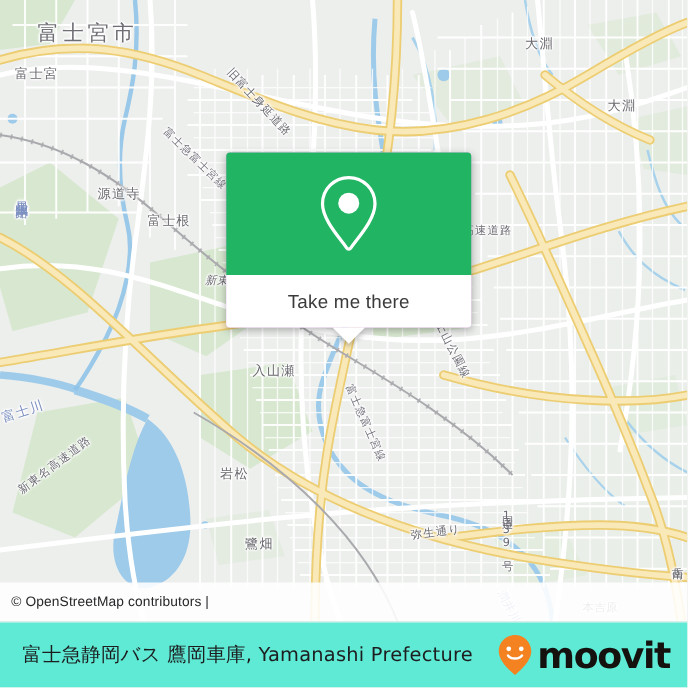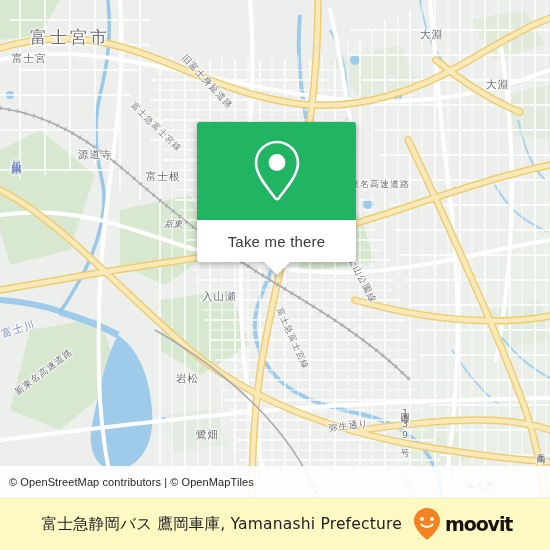--- a/index.html
+++ b/index.html
@@ -35,21 +35,21 @@
   .mlabel.city{font-size:17px;letter-spacing:3px;color:#6e6e74;}
   .mlabel.place{font-size:10.5px;letter-spacing:1px;}
   .mlabel.small{font-size:9px;letter-spacing:.5px;}
   .mlabel.water{color:#7b8fc0;}
   .mlabel.rail{color:#70707a;font-size:8.5px;letter-spacing:1px;}
   .mlabel.road{color:#6a6a72;font-size:9px;letter-spacing:1px;}
   .mlabel.vert{writing-mode:vertical-rl;text-orientation:upright;letter-spacing:1px;}
 
   
   .card{
-    position:absolute;left:197px;top:122px;width:159px;
+    position:absolute;left:181px;top:122px;width:196px;
     border-radius:3px;
     box-shadow:0 2px 7px rgba(0,0,0,.30);
     background:#f0abfc;
   }
   .card-head{
     background:#21b462;height:98px;border-radius:3px 3px 0 0;
     display:flex;align-items:center;justify-content:center;
   }
   .card-foot{
     height:42px;background:#fff;border-radius:0 0 3px 3px;
@@ -72,33 +72,33 @@
     background:rgba(255,255,255,.88);
     display:flex;align-items:center;
     box-sizing:border-box;padding-left:9px;
     font-size:11px;color:#27272b;letter-spacing:.1px;
   }
   .attrib .sep{margin:0 3px;color:#27272b;}
 
   
   .footer{
     position:absolute;left:0;top:497px;width:550px;height:53px;
-    background:#fef9c3;
-    display:flex;align-items:center;justify-content:center;
+    background:#5eead4;
+    display:flex;align-items:center;justify-content:space-between;
     box-sizing:border-box;padding:0 14px 0 18px;
     border-top:1px solid #f0f0f0;
     gap:10px;
   }
   .footer-title{
     font-size:15.5px;color:#1d1d1f;letter-spacing:.2px;
     font-family:"DejaVu Sans","Liberation Sans",sans-serif;
   }
   .brand{display:flex;align-items:center;gap:3px;}
   .brand-word{
-    font-size:19px;font-weight:bold;color:#14110f;letter-spacing:-1.1px;
+    font-size:29px;font-weight:bold;color:#14110f;letter-spacing:-1.1px;
     font-family:"DejaVu Sans","Liberation Sans",sans-serif;
   }
 </style>
 </head>
 <body>
 
 <div id="page">
 
   <div class="map">
     <div class="map-base"></div>
@@ -188,24 +188,24 @@
       <g stroke="#aaaaae" stroke-width="1.6" fill="none">
         <path d="M0 108 C50 115 90 140 130 175 C175 214 220 250 270 280 C320 310 370 340 410 380"></path>
         <path d="M155 330 C190 350 225 375 255 405 C285 435 305 465 318 497"></path>
       </g>
       <g stroke="#aaaaae" stroke-width="4" stroke-dasharray="1.5 7" fill="none" opacity=".85">
         <path d="M0 108 C50 115 90 140 130 175 C175 214 220 250 270 280 C320 310 370 340 410 380"></path>
       </g>
     </svg>
 
     <div>
-      <div class="mlabel city" style="left:30px;top:26px;">富士宮市</div>
+      <div class="mlabel city" style="left:30px;top:15px;">富士宮市</div>
       <div class="mlabel place" style="left:12px;top:52px;">富士宮</div>
       <div class="mlabel place" style="left:78px;top:100px;margin-top:48px;">源道寺</div>
-      <div class="mlabel place" style="left:146px;top:170px;">富士根</div>
+      <div class="mlabel place" style="left:118px;top:170px;">富士根</div>
       <div class="mlabel place" style="left:420px;top:28px;">大淵</div>
       <div class="mlabel place" style="left:486px;top:78px;">大淵</div>
       <div class="mlabel place" style="left:202px;top:290px;">入山瀬</div>
       <div class="mlabel place" style="left:176px;top:372px;">岩松</div>
       <div class="mlabel place" style="left:196px;top:428px;">鷺畑</div>
       <div class="mlabel small" style="left:466px;top:480px;">本吉原</div>
       <div class="mlabel small vert" style="left:534px;top:446px;">岳南</div>
 
       <div class="mlabel place water vert" style="left:10px;top:152px;">星山放水路</div>
       <div class="mlabel place water" style="left:0px;top:328px;transform:rotate(-18deg);transform-origin:left top;">富士川</div>
@@ -230,21 +230,20 @@
           <circle cx="29" cy="24.5" r="8.4" fill="#ffffff"></circle>
         </svg>
       </div>
       <div class="card-foot">Take me there</div>
       <div class="card-tail"></div>
     </div>
 
     <div class="attrib">
       <span>© OpenStreetMap contributors</span>
       <span class="sep">|</span>
-      <span>© OpenMapTiles</span>
     </div>
   </div>
 
   <div class="footer">
     <div class="footer-title">富士急静岡バス 鷹岡車庫, Yamanashi Prefecture</div>
     <div class="brand">
       <svg width="30" height="34" viewBox="0 0 30 34">
         <path d="M15 1 C7.8 1 2 6.8 2 14 C2 22 11 29.5 14.1 32.3 C14.6 32.8 15.4 32.8 15.9 32.3 C19 29.5 28 22 28 14 C28 6.8 22.2 1 15 1 Z" fill="#f58220"></path>
         <circle cx="10" cy="12" r="1.9" fill="#ffffff"></circle>
         <circle cx="20" cy="12" r="1.9" fill="#ffffff"></circle>

